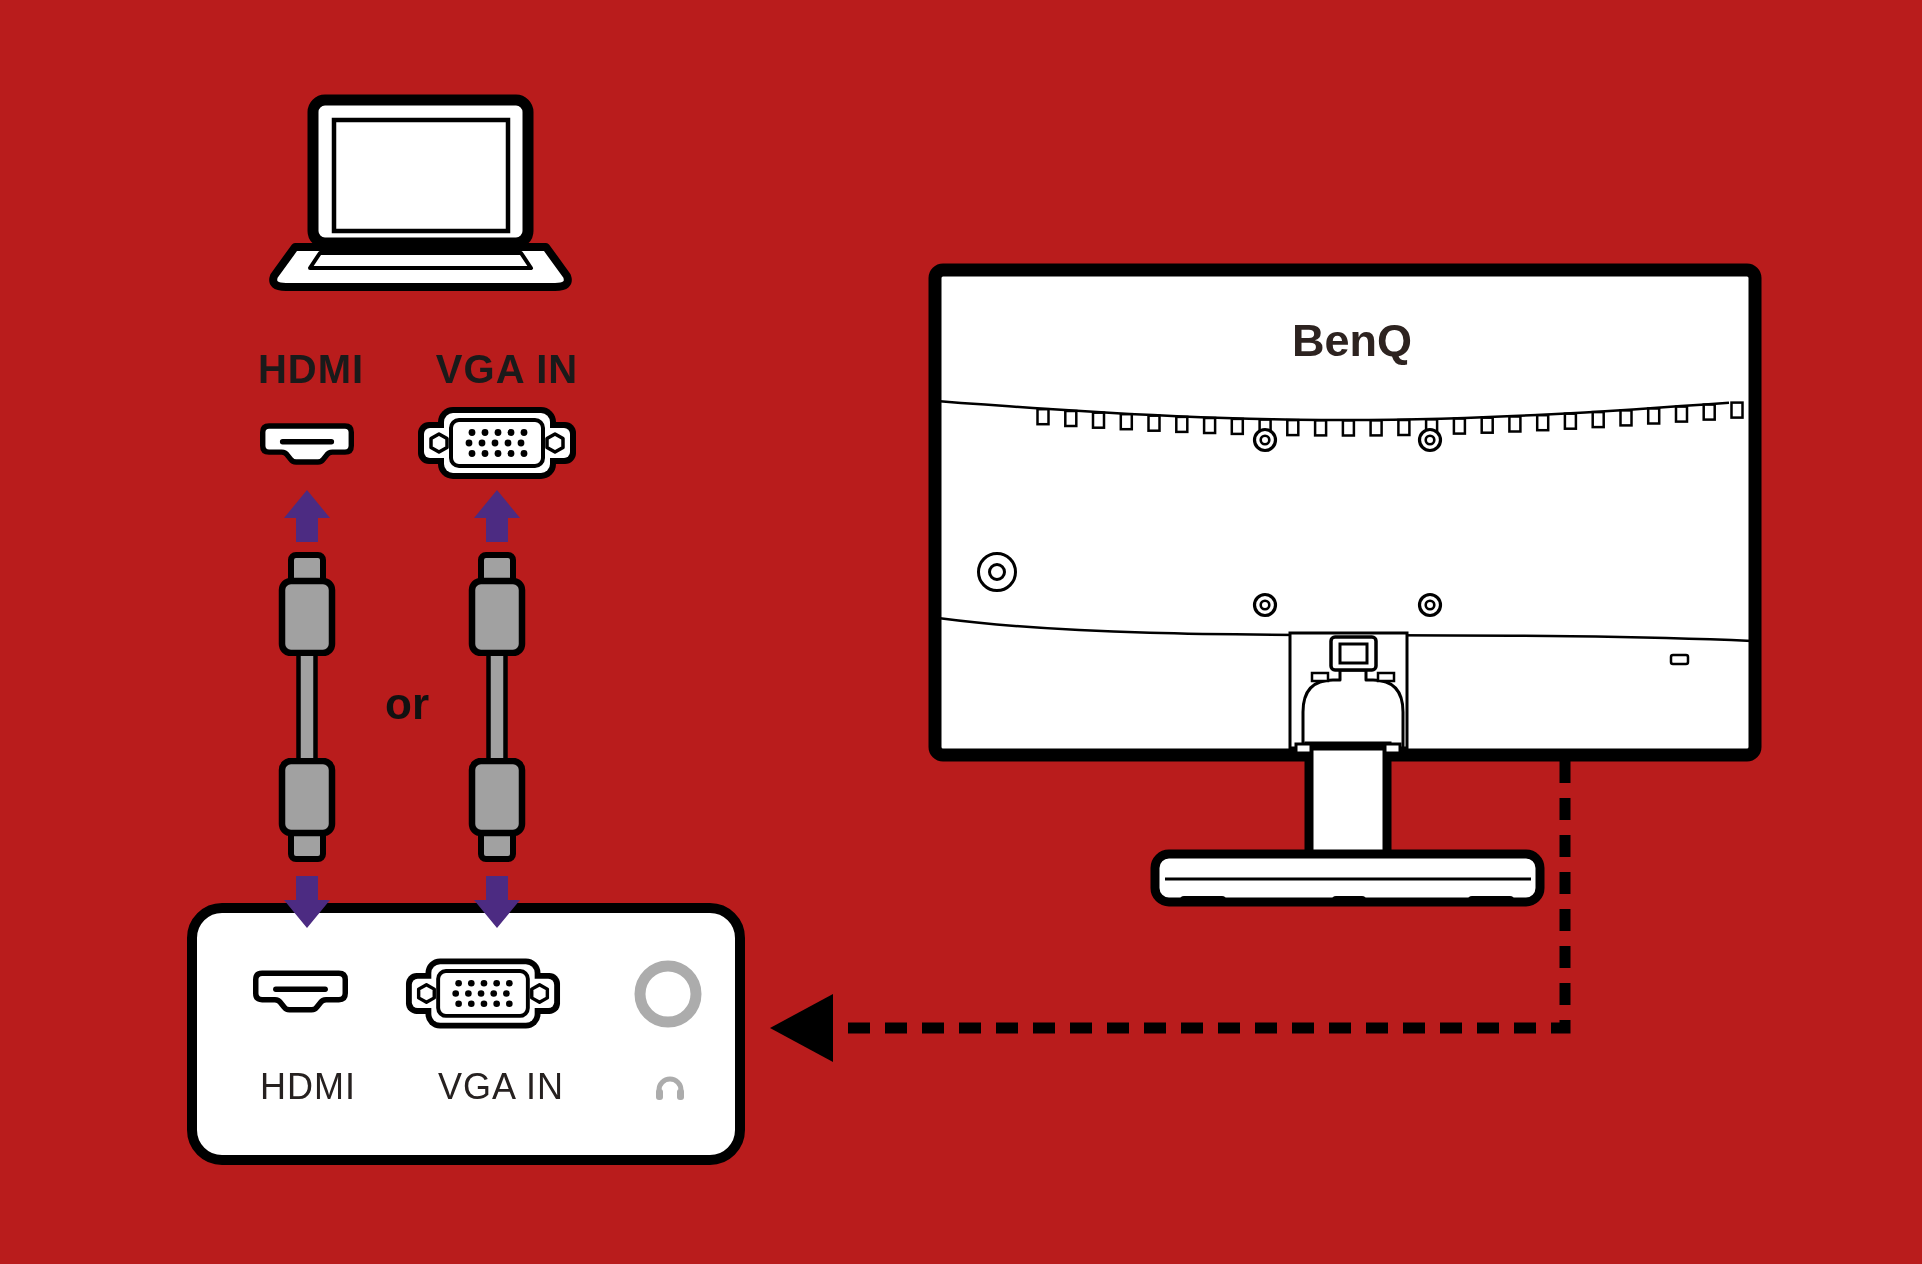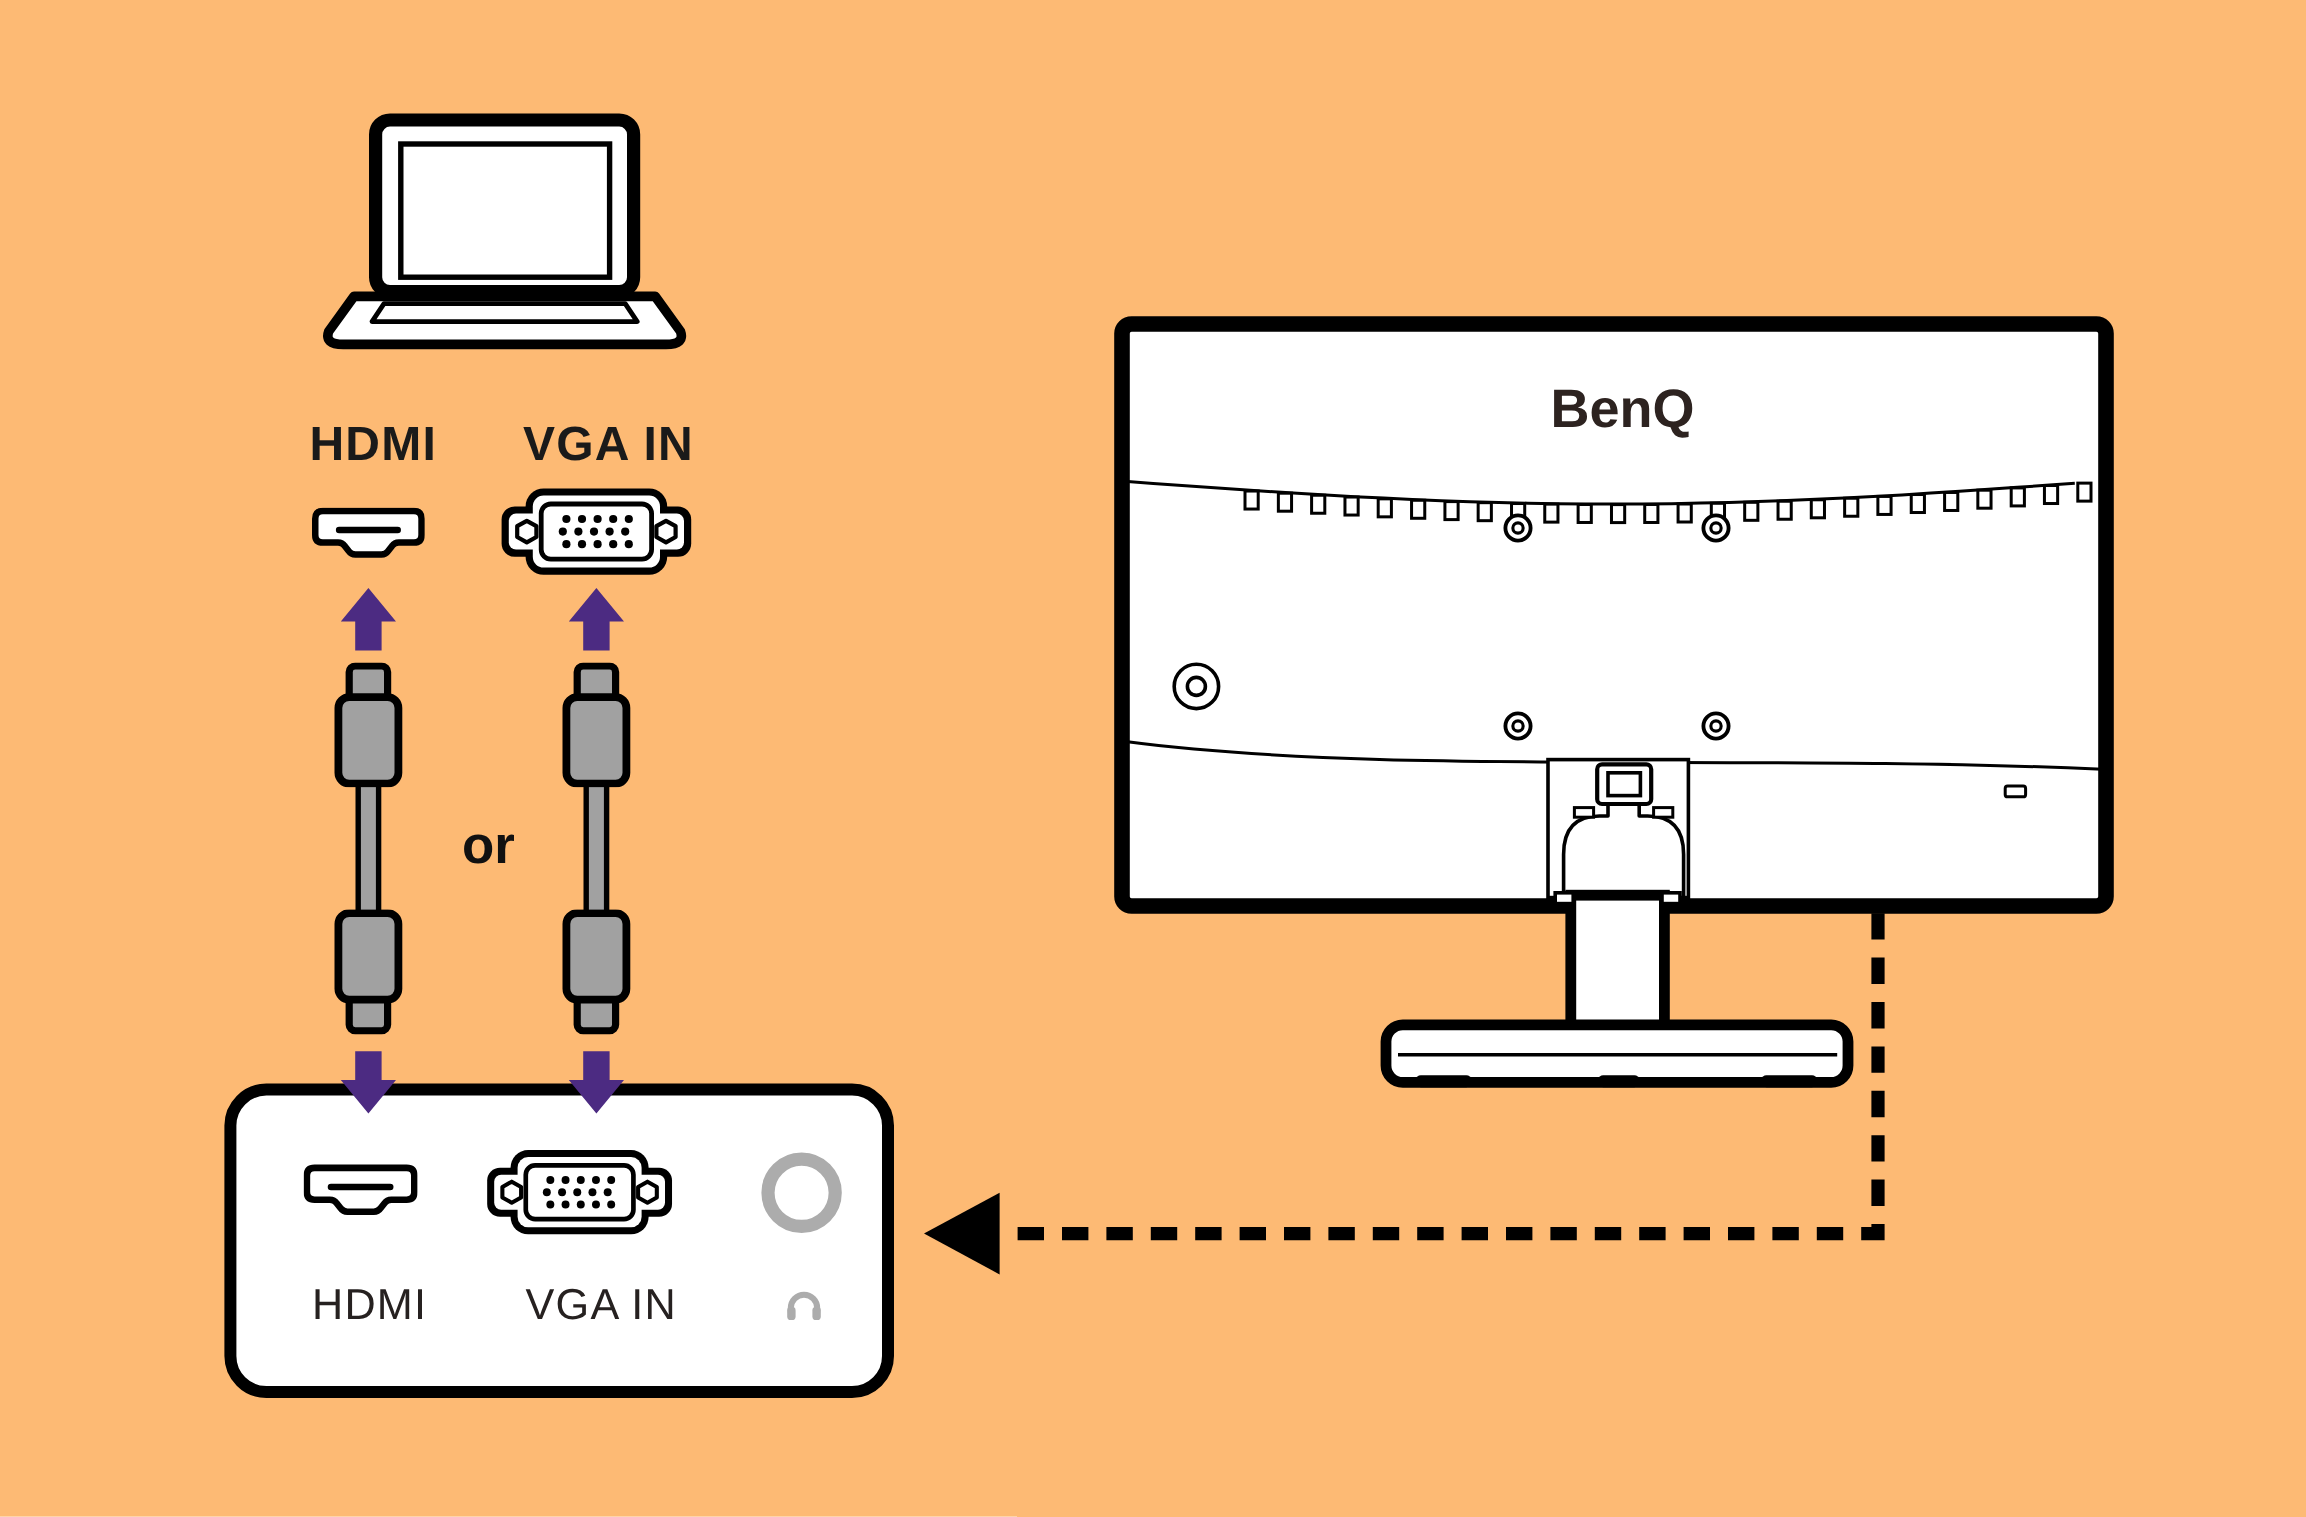--- a/index.html
+++ b/index.html
@@ -1,16 +1,16 @@
 <!DOCTYPE html>
 <html style="--purple: #4C2B82; --cable: #A1A1A1; --jack: #ACACAC; --label-dark: #262120; --brand-dark: #2D2320;"><head>
 <meta charset="utf-8">
 <style>
   html,body{margin:0;padding:0;background:#ffffff;}
-  .stage{position:relative;width:1922px;height:1264px;background:#fdba74;overflow:hidden;
+  .stage{position:relative;width:1922px;height:1264px;background:#b91c1c;overflow:hidden;
          font-family:"Liberation Sans", sans-serif;}
   svg text{font-family:"Liberation Sans", sans-serif;}
   .lbl-top{font-size:40px;font-weight:bold;fill:#1a1a1a;letter-spacing:1px;}
   .lbl-or{font-size:44px;font-weight:bold;fill:#111;}
   .lbl-panel{font-size:36px;font-weight:normal;fill:var(--label-dark);letter-spacing:1px;}
   .lbl-brand{font-size:45px;font-weight:bold;fill:var(--brand-dark);letter-spacing:0px;}
 </style>
 </head>
 <body>
 

